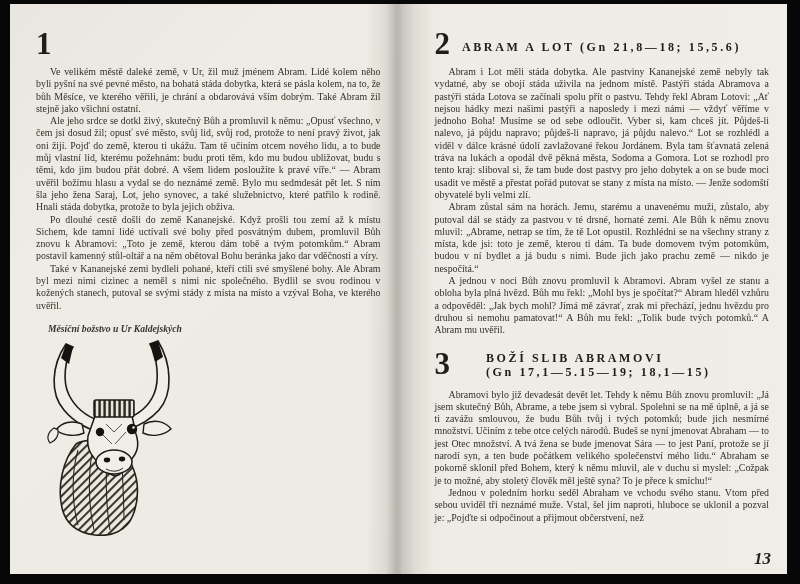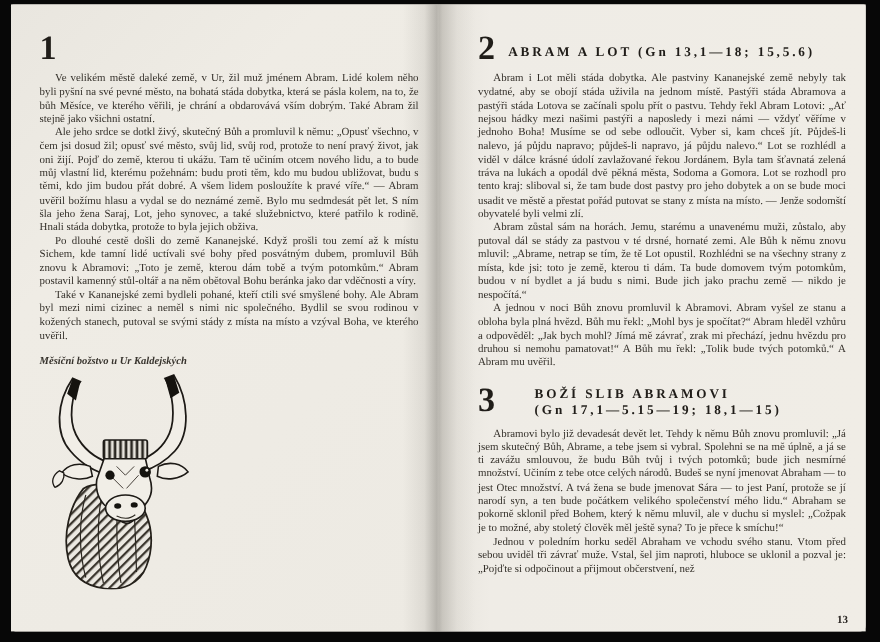--- a/index.html
+++ b/index.html
@@ -58,25 +58,26 @@
     text-align:justify;
     text-indent:14px;
     color:#332f29;
   }
   .caption{
     margin-top:11px;
     font-size:9.6px;
     font-style:italic;
     font-weight:bold;
     color:#37332d;
+    margin-left:12px;
   }
   .bull{display:block;margin:6px 0 0 2px;}
   .pageno{
     position:absolute;right:16px;bottom:5px;
-    font-size:10px;font-weight:bold;color:#26231f;
+    font-size:17px;font-weight:bold;color:#26231f;font-style:italic;
   }
   .h3-gap{margin-top:13px;}
 </style>
 </head>
 <body>
 
 <div class="book">
 
   <div class="page left">
     <div class="sec-head">
@@ -126,33 +127,33 @@
 
       <circle cx="62" cy="92" r="4.2" fill="#15130f"></circle>
       <circle cx="94" cy="89" r="5.2" fill="#15130f"></circle>
       <circle cx="95.5" cy="87.5" r="1.3" fill="#efece5"></circle>
     </svg>
   </div>
 
   <div class="page right">
     <div class="sec-head">
       <span class="sec-num">2</span>
-      <span class="sec-title">ABRAM A LOT (Gn 13,1—18; 15,5.6)</span>
+      <span class="sec-title">ABRAM A LOT (Gn 21,8—18; 15,5.6)</span>
     </div>
     <p class="body">Abram i Lot měli stáda dobytka. Ale pastviny Kananejské země nebyly tak vydatné, aby se obojí stáda uživila na jednom místě. Pastýři stáda Abramova a pastýři stáda Lotova se začínali spolu přít o pastvu. Tehdy řekl Abram Lotovi: „Ať nejsou hádky mezi našimi pastýři a naposledy i mezi námi — vždyť věříme v jednoho Boha! Musíme se od sebe odloučit. Vyber si, kam chceš jít. Půjdeš-li nalevo, já půjdu napravo; půjdeš-li napravo, já půjdu nalevo.“ Lot se rozhlédl a viděl v dálce krásné údolí zavlažované řekou Jordánem. Byla tam šťavnatá zelená tráva na lukách a opodál dvě pěkná města, Sodoma a Gomora. Lot se rozhodl pro tento kraj: sliboval si, že tam bude dost pastvy pro jeho dobytek a on se bude moci usadit ve městě a přestat pořád putovat se stany z místa na místo. — Jenže sodomští obyvatelé byli velmi zlí.</p>
     <p class="body">Abram zůstal sám na horách. Jemu, starému a unavenému muži, zůstalo, aby putoval dál se stády za pastvou v té drsné, hornaté zemi. Ale Bůh k němu znovu mluvil: „Abrame, netrap se tím, že tě Lot opustil. Rozhlédni se na všechny strany z místa, kde jsi: toto je země, kterou ti dám. Ta bude domovem tvým potomkům, budou v ní bydlet a já budu s nimi. Bude jich jako prachu země — nikdo je nespočítá.“</p>
     <p class="body">A jednou v noci Bůh znovu promluvil k Abramovi. Abram vyšel ze stanu a obloha byla plná hvězd. Bůh mu řekl: „Mohl bys je spočítat?“ Abram hleděl vzhůru a odpověděl: „Jak bych mohl? Jímá mě závrať, zrak mi přechází, jednu hvězdu pro druhou si nemohu pamatovat!“ A Bůh mu řekl: „Tolik bude tvých potomků.“ A Abram mu uvěřil.</p>
 
     <div class="sec-head h3-gap">
       <span class="sec-num">3</span>
       <span class="sec-title two-line">
         <span>BOŽÍ SLIB ABRAMOVI</span>
         <span>(Gn 17,1—5.15—19; 18,1—15)</span>
       </span>
     </div>
     <p class="body">Abramovi bylo již devadesát devět let. Tehdy k němu Bůh znovu promluvil: „Já jsem skutečný Bůh, Abrame, a tebe jsem si vybral. Spolehni se na mě úplně, a já se ti zavážu smlouvou, že budu Bůh tvůj i tvých potomků; bude jich nesmírné množství. Učiním z tebe otce celých národů. Budeš se nyní jmenovat Abraham — to jest Otec množství. A tvá žena se bude jmenovat Sára — to jest Paní, protože se jí narodí syn, a ten bude počátkem velikého společenství mého lidu.“ Abraham se pokorně sklonil před Bohem, který k němu mluvil, ale v duchu si myslel: „Cožpak je to možné, aby stoletý člověk měl ještě syna? To je přece k smíchu!“</p>
-    <p class="body">Jednou v poledním horku seděl Abraham ve vchodu svého stanu. Vtom před sebou uviděl tři závrať muže. Vstal, šel jim naproti, hluboce se uklonil a pozval je: „Pojďte si odpočinout a přijmout občerstvení, než</p>
+    <p class="body">Jednou v poledním horku seděl Abraham ve vchodu svého stanu. Vtom před sebou uviděl tři neznámé muže. Vstal, šel jim naproti, hluboce se uklonil a pozval je: „Pojďte si odpočinout a přijmout občerstvení, než</p>
 
     <div class="pageno">13</div>
   </div>
 
   <div class="gutter"></div>
 </div>
 
 </body></html>

